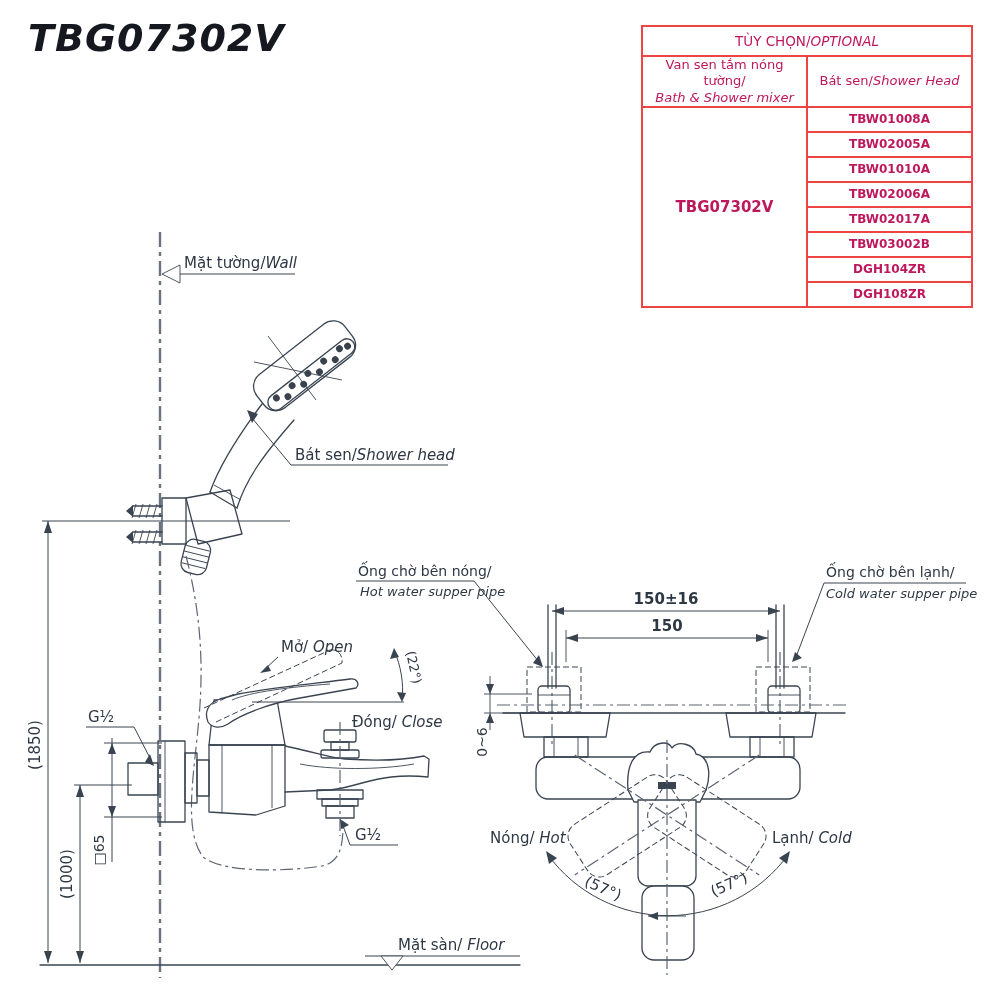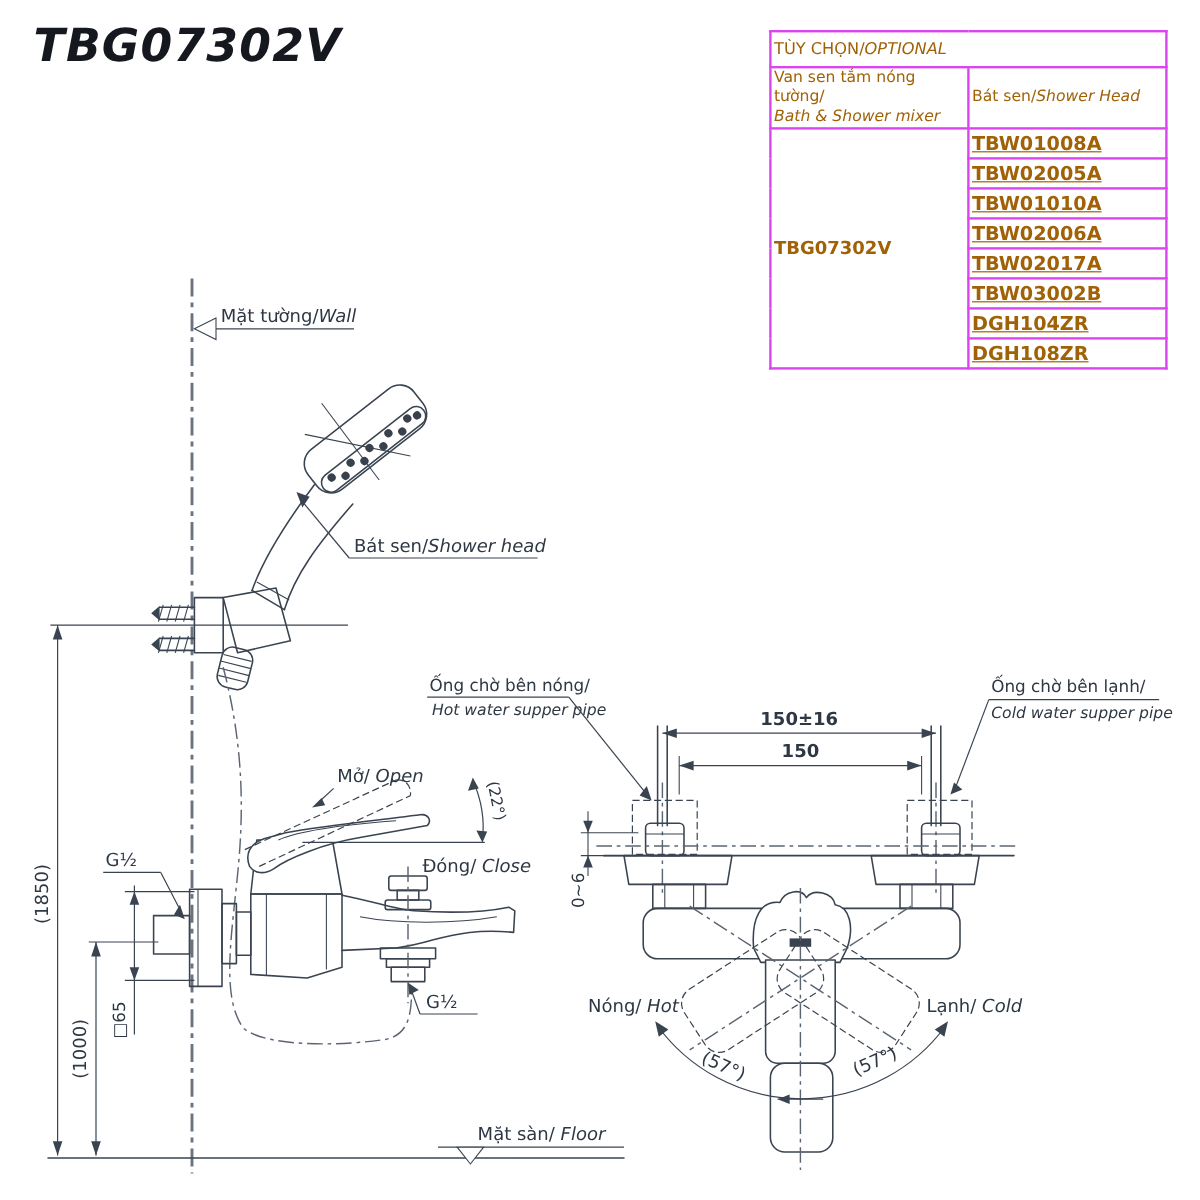--- a/index.html
+++ b/index.html
@@ -3,25 +3,25 @@
 <meta charset="utf-8">
 <style>
   html,body{margin:0;padding:0;background:#fff;}
   #page{position:relative;width:1000px;height:1000px;background:#fff;overflow:hidden;
         font-family:"DejaVu Sans",sans-serif;color:#2e3844;border-radius:24px;}
   #title{position:absolute;left:28px;top:16px;font-size:38px;font-weight:bold;
          font-style:italic;color:#15191f;letter-spacing:1px;}
   
   #opt-table{position:absolute;left:641px;top:25px;width:332px;border-collapse:collapse;
              table-layout:fixed;}
-  #opt-table td{border:2px solid #d946ef;text-align:left;vertical-align:middle;
-                padding:0 2px;color:#a16207;}
+  #opt-table td{border:2px solid #ef4444;text-align:center;vertical-align:middle;
+                padding:0 2px;color:#be185d;}
   .th-main{height:28px;font-size:13.5px;}
   .th-sub{height:44px;font-size:13px;line-height:1.25;}
-  .code-cell{height:23px;font-size:16px;font-weight:bold;text-decoration:underline;}
+  .code-cell{height:23px;font-size:12px;font-weight:bold;}
   .mixer-cell{font-size:15px;font-weight:bold;}
   .it{font-style:italic;}
   
   #drawing{position:absolute;left:0;top:0;}
   text{fill:#2e3844;font-family:"DejaVu Sans",sans-serif;}
   .ln{stroke:#3a4451;stroke-width:1.3;fill:none;stroke-linecap:round;stroke-linejoin:round;}
   .thin{stroke:#3a4451;stroke-width:0.9;fill:none;}
   .dim{stroke:#3a4451;stroke-width:1;fill:none;}
   .cl{stroke:#5b6572;stroke-width:1.2;fill:none;stroke-dasharray:13 4 3 4;}
   .wl{stroke:#6a7380;stroke-width:2.4;fill:none;stroke-dasharray:15 5 4 5;}

